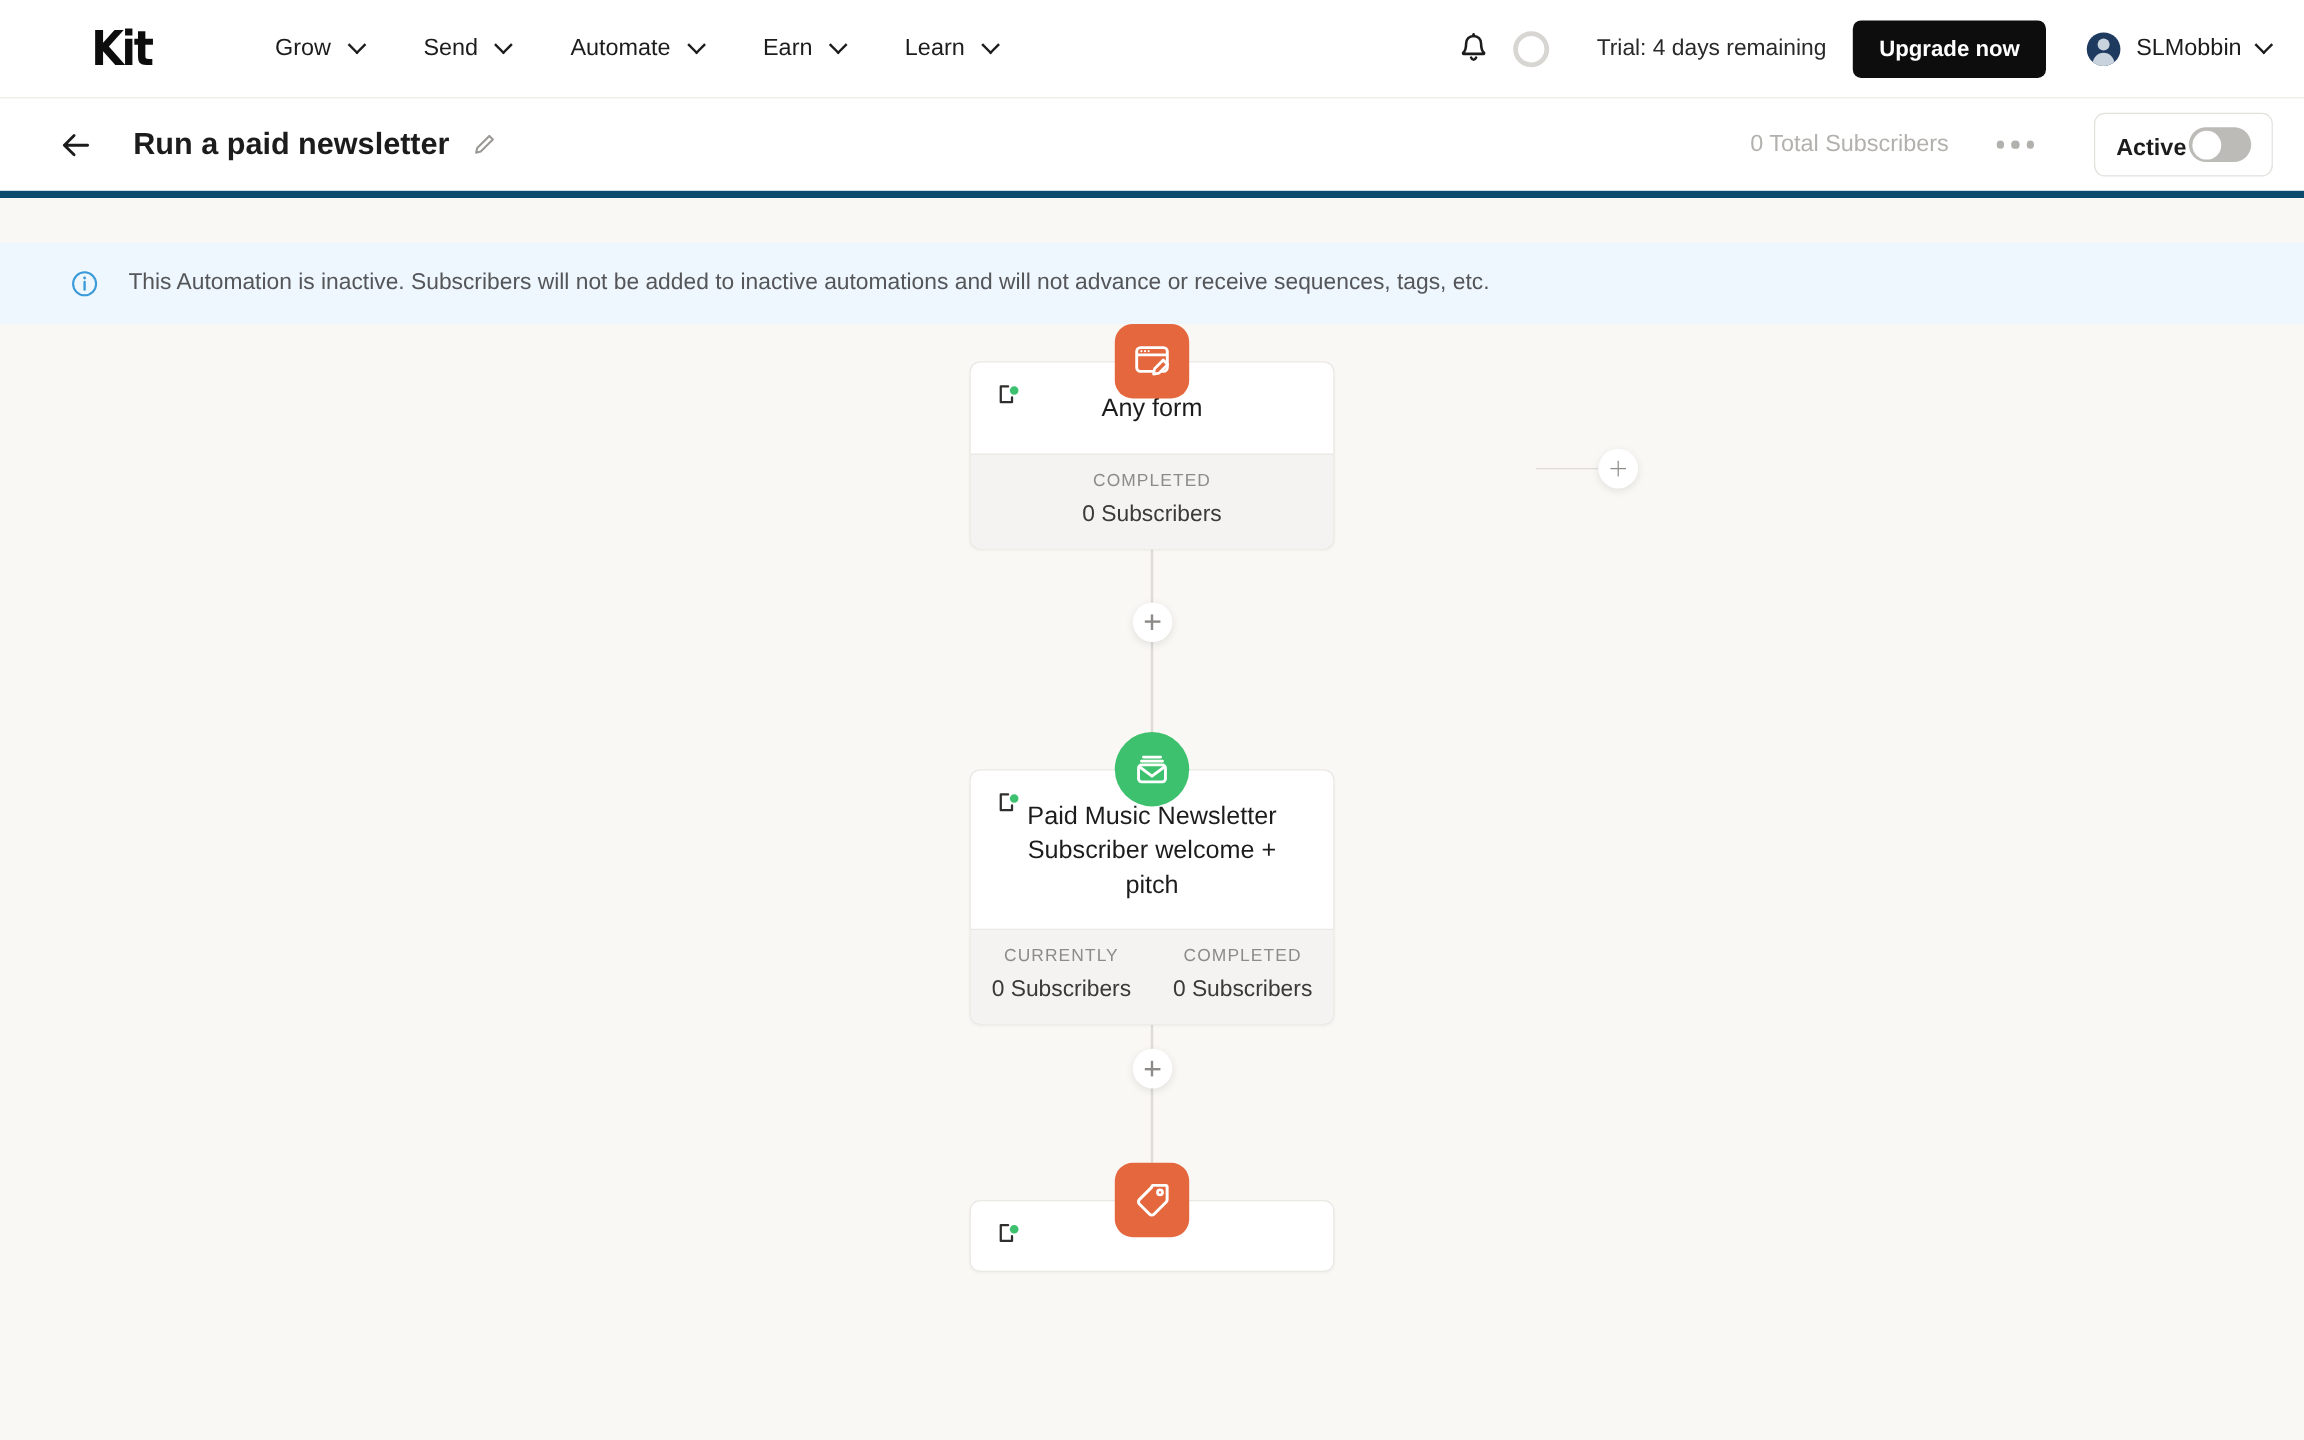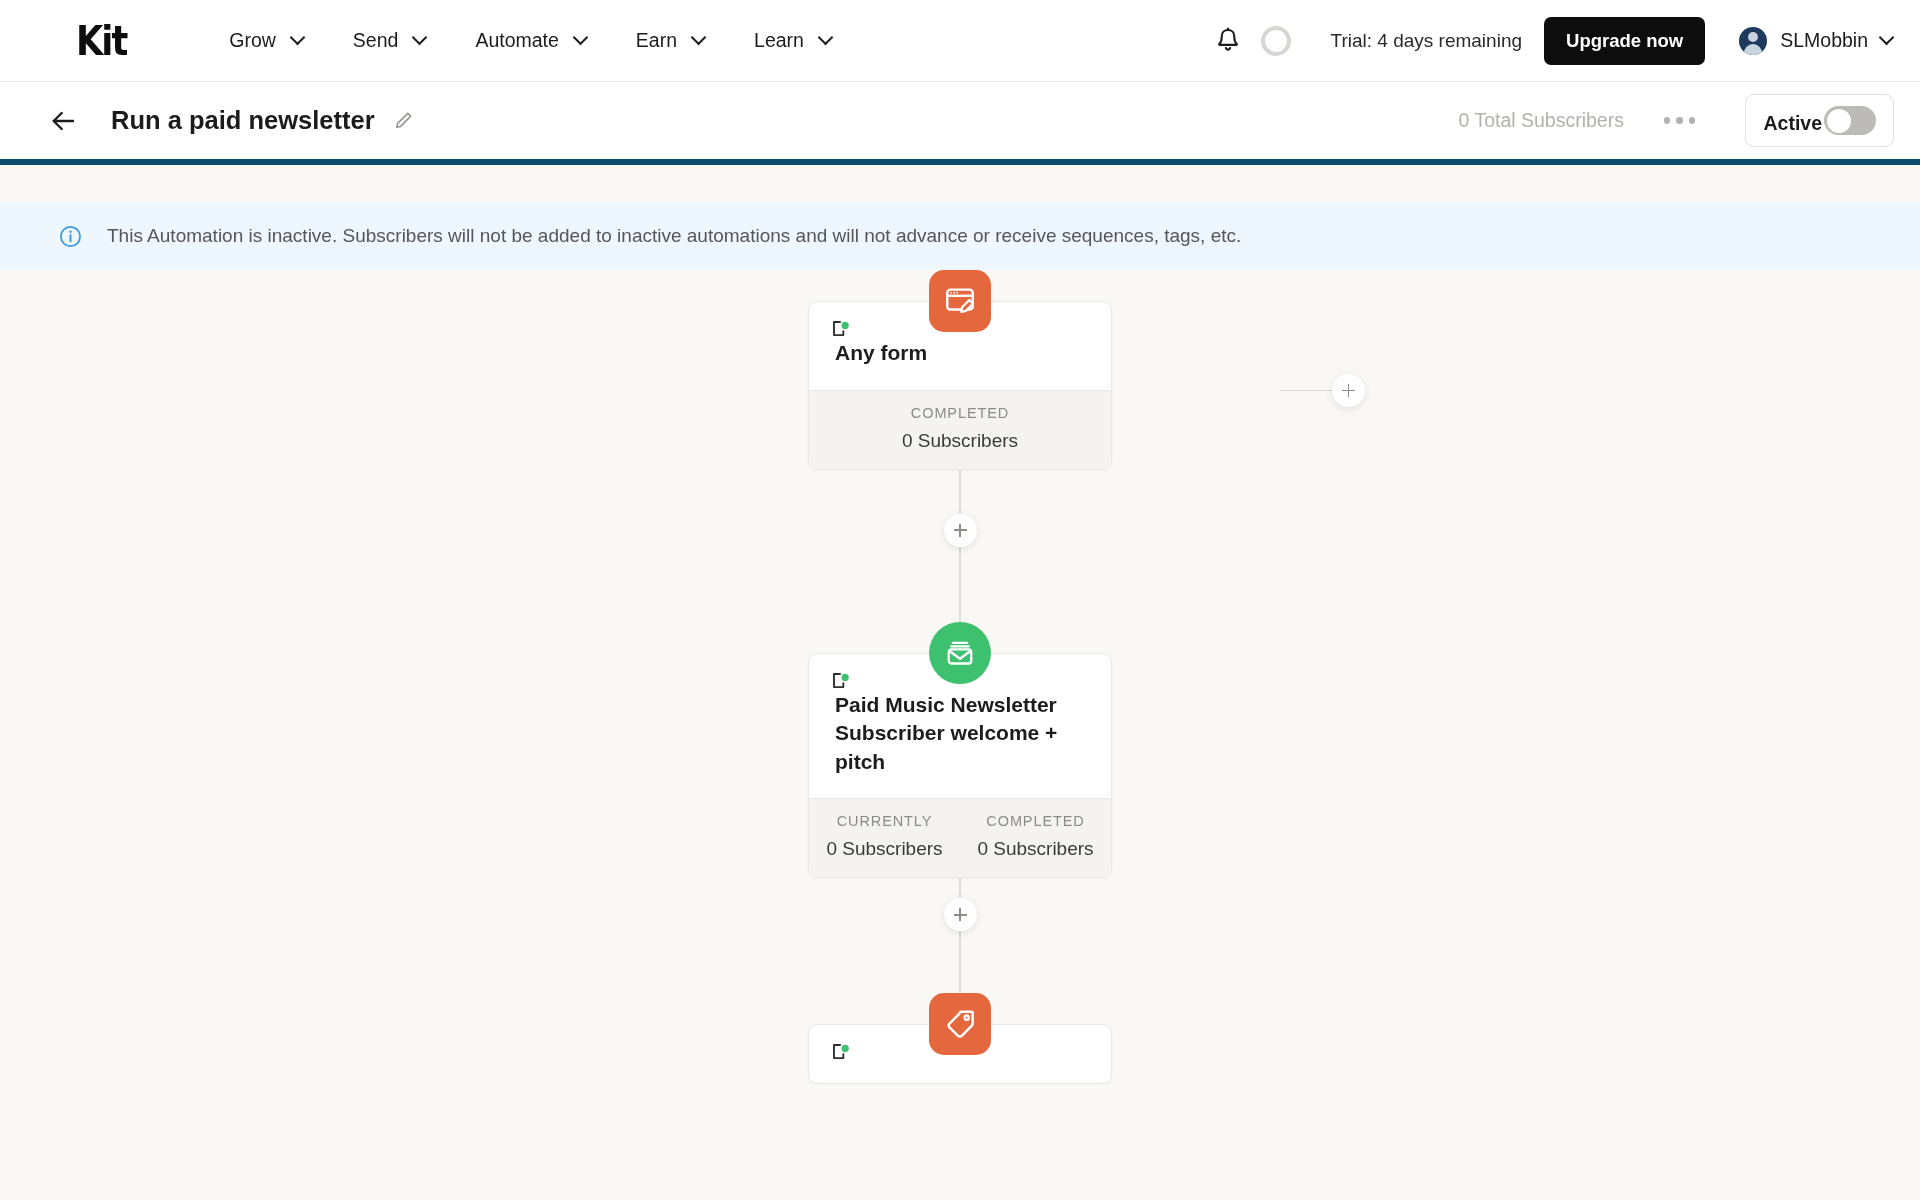--- a/index.html
+++ b/index.html
@@ -124,22 +124,22 @@
   .badge.green { background: #3ec16e; border-radius: 50%; }
 
   .card {
     width: 304px; background: #fff; border: 1px solid #eae8e4; border-radius: 9px;
     margin-top: -31px; position: relative; z-index: 2; overflow: hidden;
     box-shadow: 0 1px 2px rgba(0,0,0,0.03);
   }
   .card-top { padding: 17px 16px 22px; position: relative; }
   .live-dot { position: absolute; left: 22px; top: 18px; width: 20px; height: 18px; }
   .card-title {
-    font-size: 21px; font-weight: 700; color: #1c1c1c; text-align: left;
-    line-height: 1.36; margin-top: 20px; padding: 0 10px;
+    font-size: 21px; font-weight: 400; color: #1c1c1c; text-align: center;
+    line-height: 1.36; margin-top: 8px; padding: 0 10px;
   }
   .card-stats {
     background: #f4f3f1; border-top: 1px solid #eae8e4;
     display: flex; padding: 14px 0 17px;
   }
   .stat { flex: 1; text-align: center; }
   .stat-label {
     font-size: 14.5px; font-weight: 400; color: #8d8b87;
     letter-spacing: 0.9px; text-transform: uppercase;
   }

